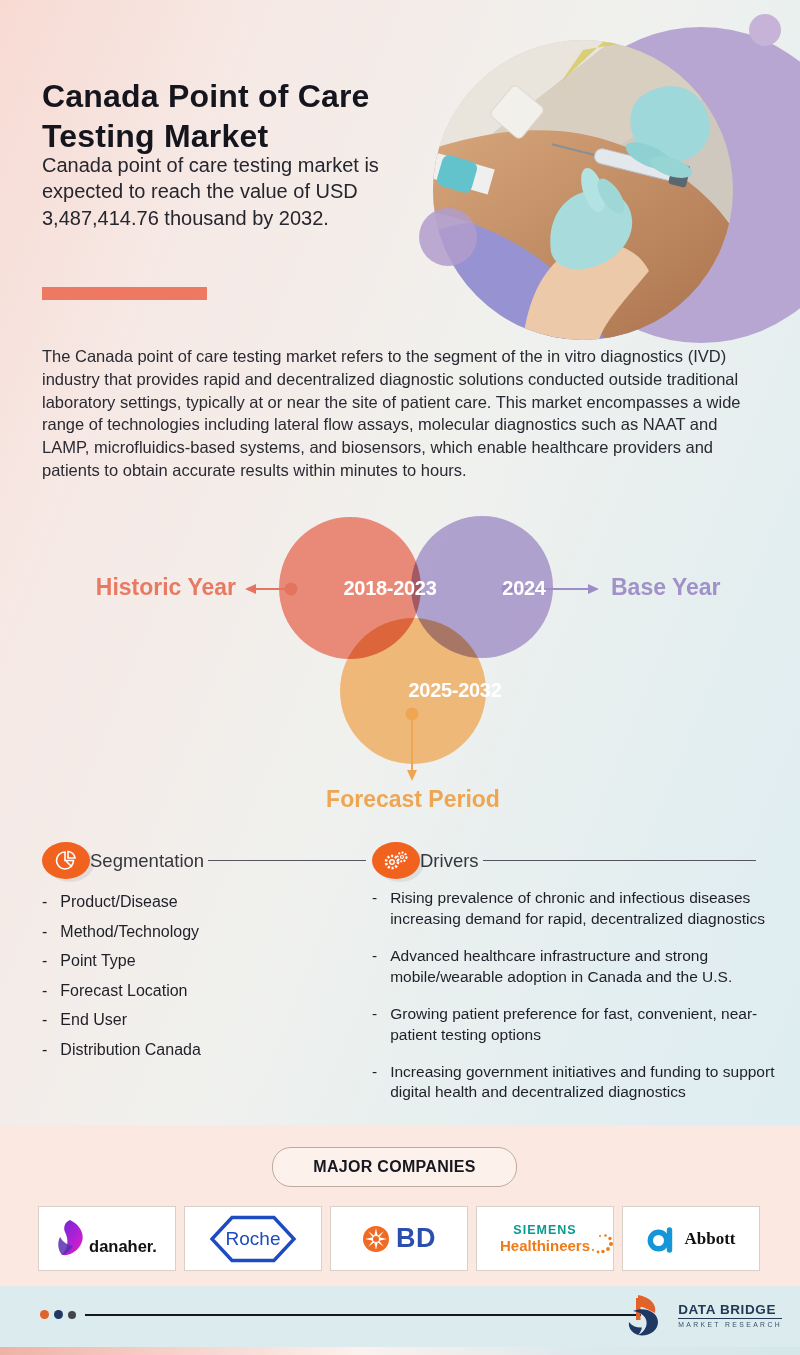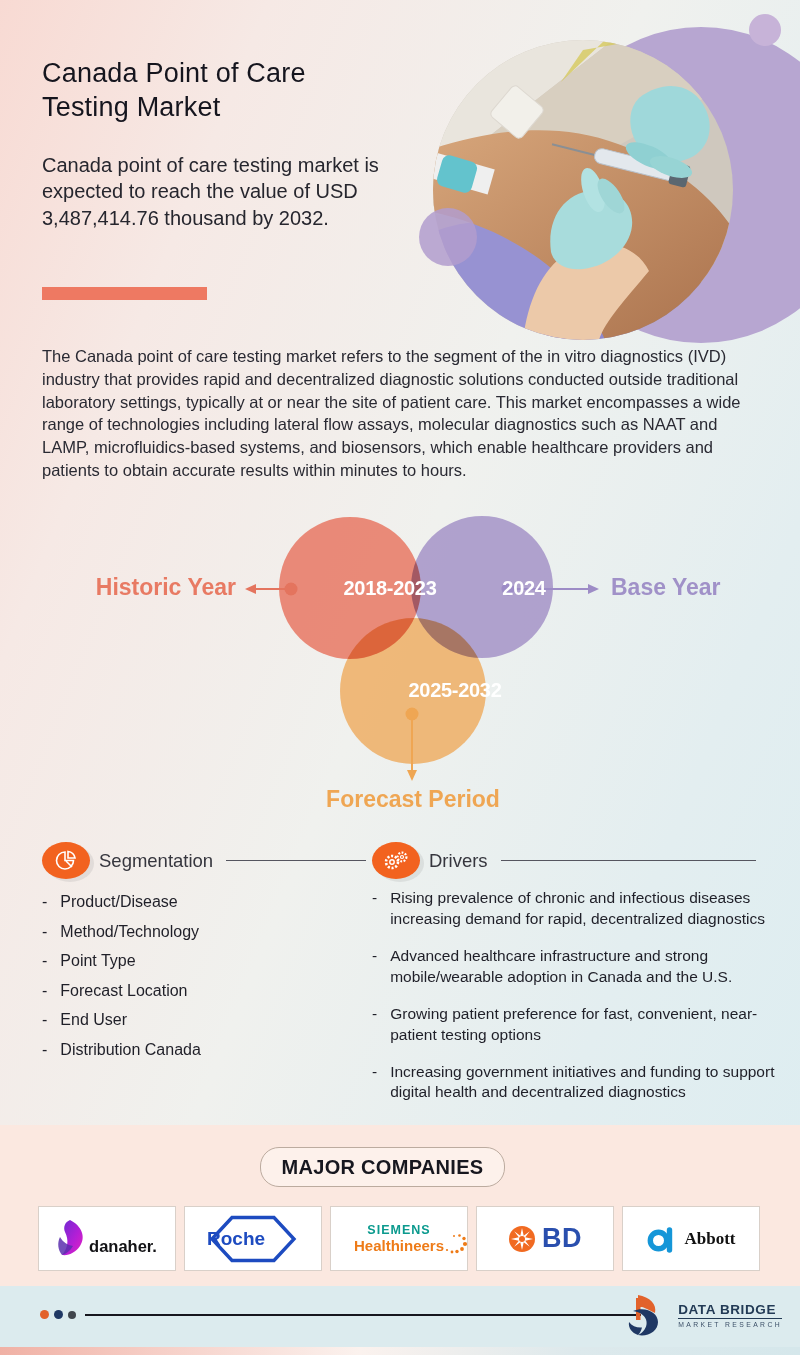--- a/index.html
+++ b/index.html
@@ -8,59 +8,59 @@
     font-family:"Liberation Sans",sans-serif;
     background:linear-gradient(112deg,#f8dad3 0%,#f6e9e5 20%,#f0f1ee 48%,#e3eef0 75%,#dcedf1 100%);
   }
   .abs{position:absolute;}
   
   .decor-circle{border-radius:50%;}
   .big-purple{left:543px;top:27px;width:316px;height:316px;background:#b7a6d1;}
   .dot-tr{left:749px;top:14px;width:32px;height:32px;background:#c7b3d8;}
   .dot-pl{left:419px;top:208px;width:58px;height:58px;background:rgba(177,156,206,.85);z-index:4;}
   .photo{left:433px;top:40px;width:300px;height:300px;border-radius:50%;overflow:hidden;z-index:3;}
-  .title{left:42px;top:56px;width:345px;font-size:27px;line-height:1.26;font-weight:normal;color:#15151e;letter-spacing:.2px;}
+  .title{left:42px;top:76px;width:345px;font-size:32px;line-height:1.26;font-weight:bold;color:#15151e;letter-spacing:.2px;}
   .subtitle{left:42px;top:152px;width:342px;font-size:20px;line-height:1.32;color:#26262e;}
   .accent-bar{left:42px;top:287px;width:165px;height:13px;background:#ee7962;}
   
   .intro{left:42px;top:345px;width:724px;font-size:16.5px;line-height:1.38;color:#2a2a33;}
   
   .venn{left:0;top:480px;width:800px;height:360px;isolation:isolate;}
   .vc{position:absolute;border-radius:50%;mix-blend-mode:multiply;opacity:.88;}
   .vc-salmon{left:279px;top:37px;width:142px;height:142px;background:#e87b67;}
   .vc-purple{left:411px;top:36px;width:142px;height:142px;background:#a695c9;}
   .vc-orange{left:340px;top:138px;width:146px;height:146px;background:#eeb069;}
   .vval{position:absolute;color:#fff;font-weight:bold;font-size:20px;letter-spacing:-.3px;text-align:center;transform:translate(-50%,-50%);white-space:nowrap;z-index:2;margin-left:43px;}
   .vlabel{position:absolute;font-weight:bold;font-size:23px;white-space:nowrap;}
   .lab-historic{left:58px;top:94px;width:178px;text-align:right;color:#e87a63;}
   .lab-base{left:611px;top:94px;color:#a091c8;text-align:center;}
   .lab-forecast{left:313px;top:306px;width:200px;text-align:center;color:#efa653;}
   .arrow-svg{position:absolute;overflow:visible;}
   
-  .section-header{position:absolute;display:flex;align-items:center;gap:9px;}
+  .section-header{position:absolute;display:flex;align-items:center;}
   .sh-seg{left:42px;top:842px;width:324px;}
   .sh-drv{left:372px;top:842px;width:384px;}
   .section-icon{width:48px;height:37px;border-radius:50%;background:#f2621f;display:flex;align-items:center;justify-content:center;box-shadow:4px 3px 0 rgba(120,120,120,.14);flex:0 0 auto;}
   .section-title{font-size:18.5px;color:#36363e;}
   .section-rule{flex:1;border-top:1.4px solid #55555f;margin-left:4px;}
   
   .list{position:absolute;margin:0;padding:0;list-style:none;}
   .seg-list{left:42px;top:893px;}
   .seg-list li{display:flex;gap:13px;font-size:16px;color:#1f1f28;margin-bottom:11.5px;}
   .drv-list{left:372px;top:888px;width:404px;}
   .drv-list li{display:flex;gap:13px;font-size:15.5px;line-height:1.35;color:#1f1f28;margin-bottom:16px;}
   .dash{flex:0 0 auto;}
   
   .companies{left:0;top:1125px;width:800px;height:161px;background:#fbe8e0;}
-  .pill{position:absolute;left:260px;top:22px;width:243px;height:38px;border:1px solid #bcab9f;border-radius:19px;background:rgba(255,252,249,.45);display:flex;align-items:center;justify-content:center;font-size:20px;font-weight:bold;letter-spacing:.3px;color:#17171f;}
+  .pill{position:absolute;left:272px;top:22px;width:243px;height:38px;border:1px solid #bcab9f;border-radius:19px;background:rgba(255,252,249,.45);display:flex;align-items:center;justify-content:center;font-size:16px;font-weight:bold;letter-spacing:.3px;color:#17171f;}
   .cards{position:absolute;left:38px;top:81px;display:flex;gap:8px;}
   .card{width:138px;height:65px;background:#fff;border:1px solid #d9d0c9;display:flex;align-items:center;justify-content:center;box-sizing:border-box;}
   .danaher-txt{font-size:16.5px;font-weight:600;color:#121215;margin-left:2px;align-self:flex-end;margin-bottom:14px;}
   .roche-wrap{position:relative;width:92px;height:52px;display:flex;align-items:center;justify-content:center;}
-  .roche-txt{position:absolute;left:0;right:0;text-align:left;color:#1d4bc0;font-weight:bold;font-size:19px;}
+  .roche-txt{position:absolute;left:0;right:0;text-align:center;color:#1d4bc0;font-weight:normal;font-size:19px;}
   .siemens-col{display:flex;flex-direction:column;align-items:center;line-height:1.15;position:relative;}
   .siemens-top{color:#0b9a8e;font-weight:bold;font-size:12.5px;letter-spacing:1px;}
   .siemens-bottom{color:#ee7b18;font-weight:bold;font-size:15px;}
   .siemens-dots{position:absolute;right:-24px;bottom:-2px;}
   .bd-txt{color:#2a4fae;font-weight:bold;font-size:27px;margin-left:6px;letter-spacing:.5px;}
   .abbott-txt{font-family:"Liberation Serif",serif;font-weight:bold;font-size:17px;color:#111;margin-left:8px;}
   
   .footer{left:0;top:1286px;width:800px;height:61px;background:#dcebee;}
   .fdots{position:absolute;left:40px;top:24px;display:flex;gap:5px;}
   .fdot{width:9px;height:9px;border-radius:50%;}
@@ -244,45 +244,45 @@
       <div class="card">
         <div class="roche-wrap">
           <svg width="92" height="52" viewBox="0 0 92 52">
             <polygon points="5,26 25,4.5 67,4.5 87,26 67,47.5 25,47.5" fill="none" stroke="#1d4bc0" stroke-width="3.4"></polygon>
           </svg>
           <span class="roche-txt">Roche</span>
         </div>
       </div>
 
       <div class="card">
+        <svg width="28" height="28" viewBox="0 0 28 28">
+          <circle cx="14" cy="14" r="13" fill="#f16a21"></circle>
+          <polygon fill="#fff" points="25,14 17.2,15.7 21.8,21.8 15.7,17.2 14,25 12.3,17.2 6.2,21.8 10.8,15.7 3,14 10.8,12.3 6.2,6.2 12.3,10.8 14,3 15.7,10.8 21.8,6.2 17.2,12.3"></polygon>
+          <circle cx="14" cy="14" r="3" fill="#f16a21"></circle>
+        </svg>
+        <span class="bd-txt">BD</span>
+      </div>
+
+      <div class="card">
         <div class="siemens-col">
           <span class="siemens-top">SIEMENS</span>
           <span class="siemens-bottom">Healthineers</span>
           <svg class="siemens-dots" width="24" height="24" viewBox="0 0 24 24">
             <g fill="#ee7b18">
               <circle cx="3" cy="18" r="1.1"></circle>
                 <circle cx="8" cy="20" r="1.4"></circle>
                 <circle cx="13" cy="19.5" r="1.7"></circle>
               <circle cx="18" cy="17" r="1.9"></circle>
                 <circle cx="21" cy="12" r="2.1"></circle>
                 <circle cx="20" cy="6.5" r="1.7"></circle>
               <circle cx="15.5" cy="3.5" r="1.3"></circle>
                 <circle cx="10" cy="4" r="1"></circle>
             </g>
           </svg>
         </div>
-      </div>
-
-      <div class="card">
-        <svg width="28" height="28" viewBox="0 0 28 28">
-          <circle cx="14" cy="14" r="13" fill="#f16a21"></circle>
-          <polygon fill="#fff" points="25,14 17.2,15.7 21.8,21.8 15.7,17.2 14,25 12.3,17.2 6.2,21.8 10.8,15.7 3,14 10.8,12.3 6.2,6.2 12.3,10.8 14,3 15.7,10.8 21.8,6.2 17.2,12.3"></polygon>
-          <circle cx="14" cy="14" r="3" fill="#f16a21"></circle>
-        </svg>
-        <span class="bd-txt">BD</span>
       </div>
 
       <div class="card">
         <svg width="30" height="30" viewBox="0 0 30 30">
           <circle cx="12.5" cy="16.5" r="8.2" fill="none" stroke="#1596d8" stroke-width="5.4"></circle>
           <line x1="23.5" y1="6" x2="23.5" y2="26" stroke="#1596d8" stroke-width="5.4" stroke-linecap="round"></line>
         </svg>
         <span class="abbott-txt">Abbott</span>
       </div>
 

